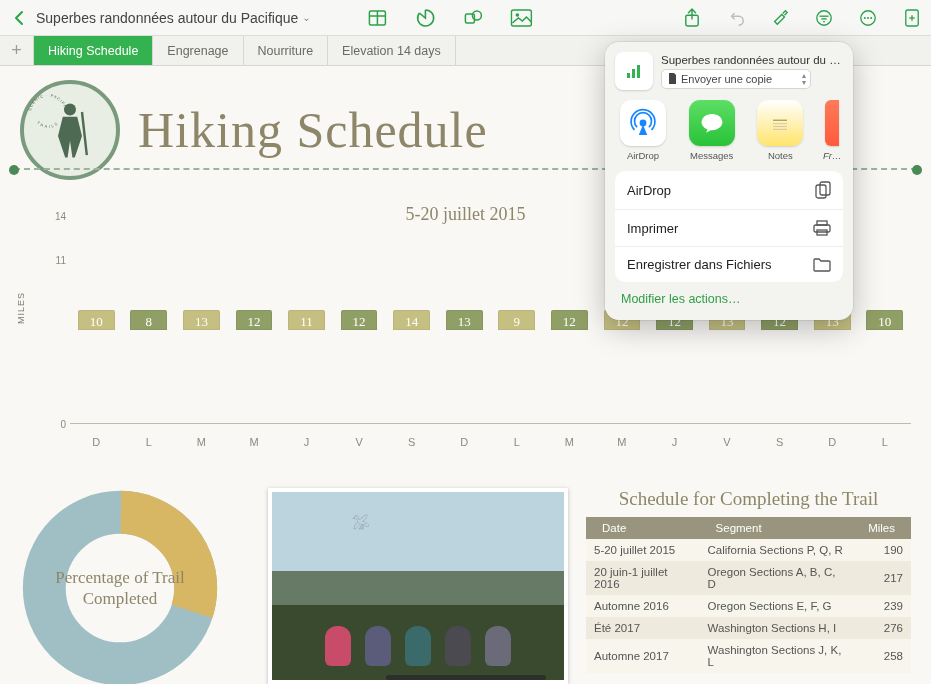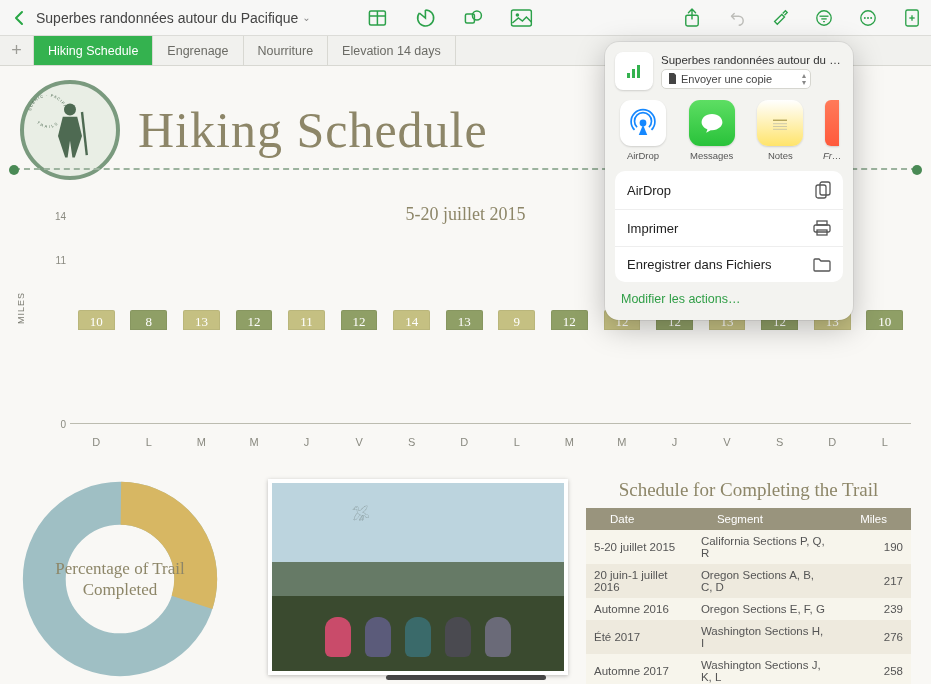--- a/index.html
+++ b/index.html
@@ -180,21 +180,21 @@
   }
   .schedule h3{
     font-family:Georgia,serif; color:#8d8668; font-size:19px;
     text-align:center; line-height:1.2; margin-bottom:6px; font-weight:500;
   }
   table.sched {
     width:100%; border-collapse:collapse; font-size:11.5px;
   }
   table.sched th {
     background:#99947d; color:#fff; text-align:left;
-    padding:5px 24px; font-weight:500;
+    padding:5px 16px; font-weight:500;
   }
   table.sched th:last-child, table.sched td:last-child{ text-align:right;}
   table.sched td {
     padding:5px 8px; color:#555;
   }
   table.sched tr:nth-child(even) td { background:#eeeade; }
   table.sched tr:nth-child(odd) td { background:#f7f5ec; }
 
   
   .popover {

